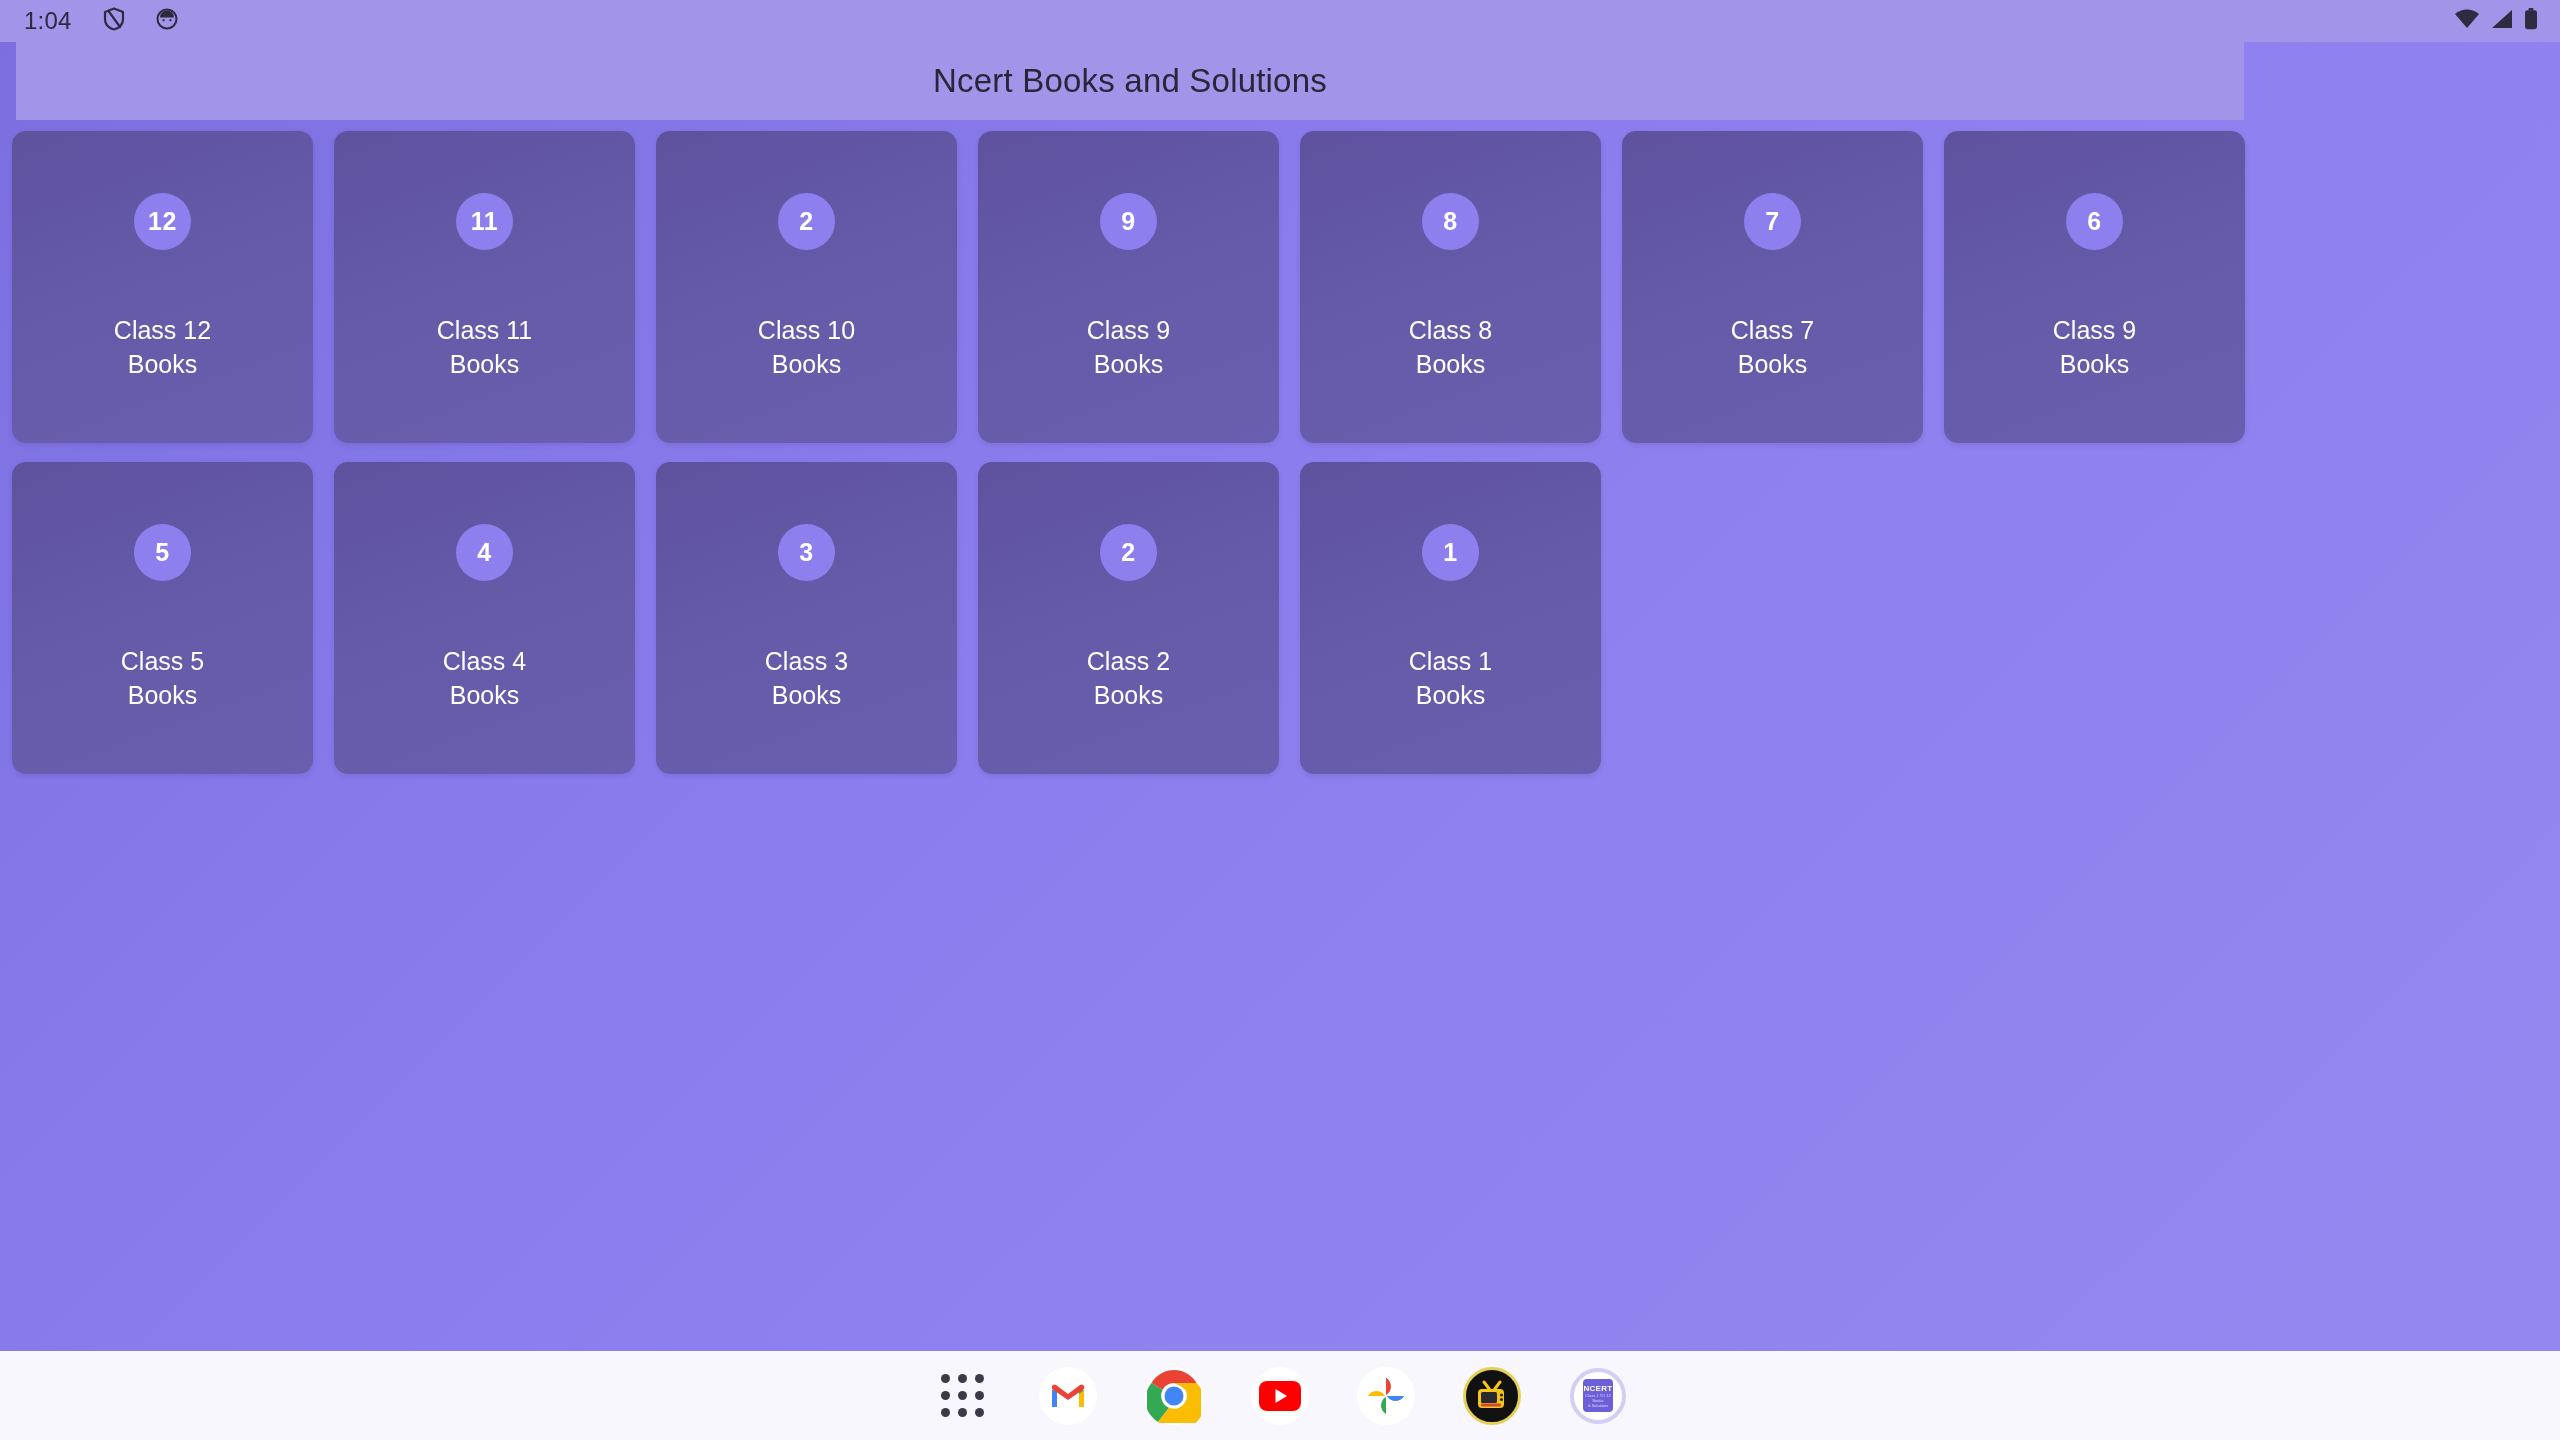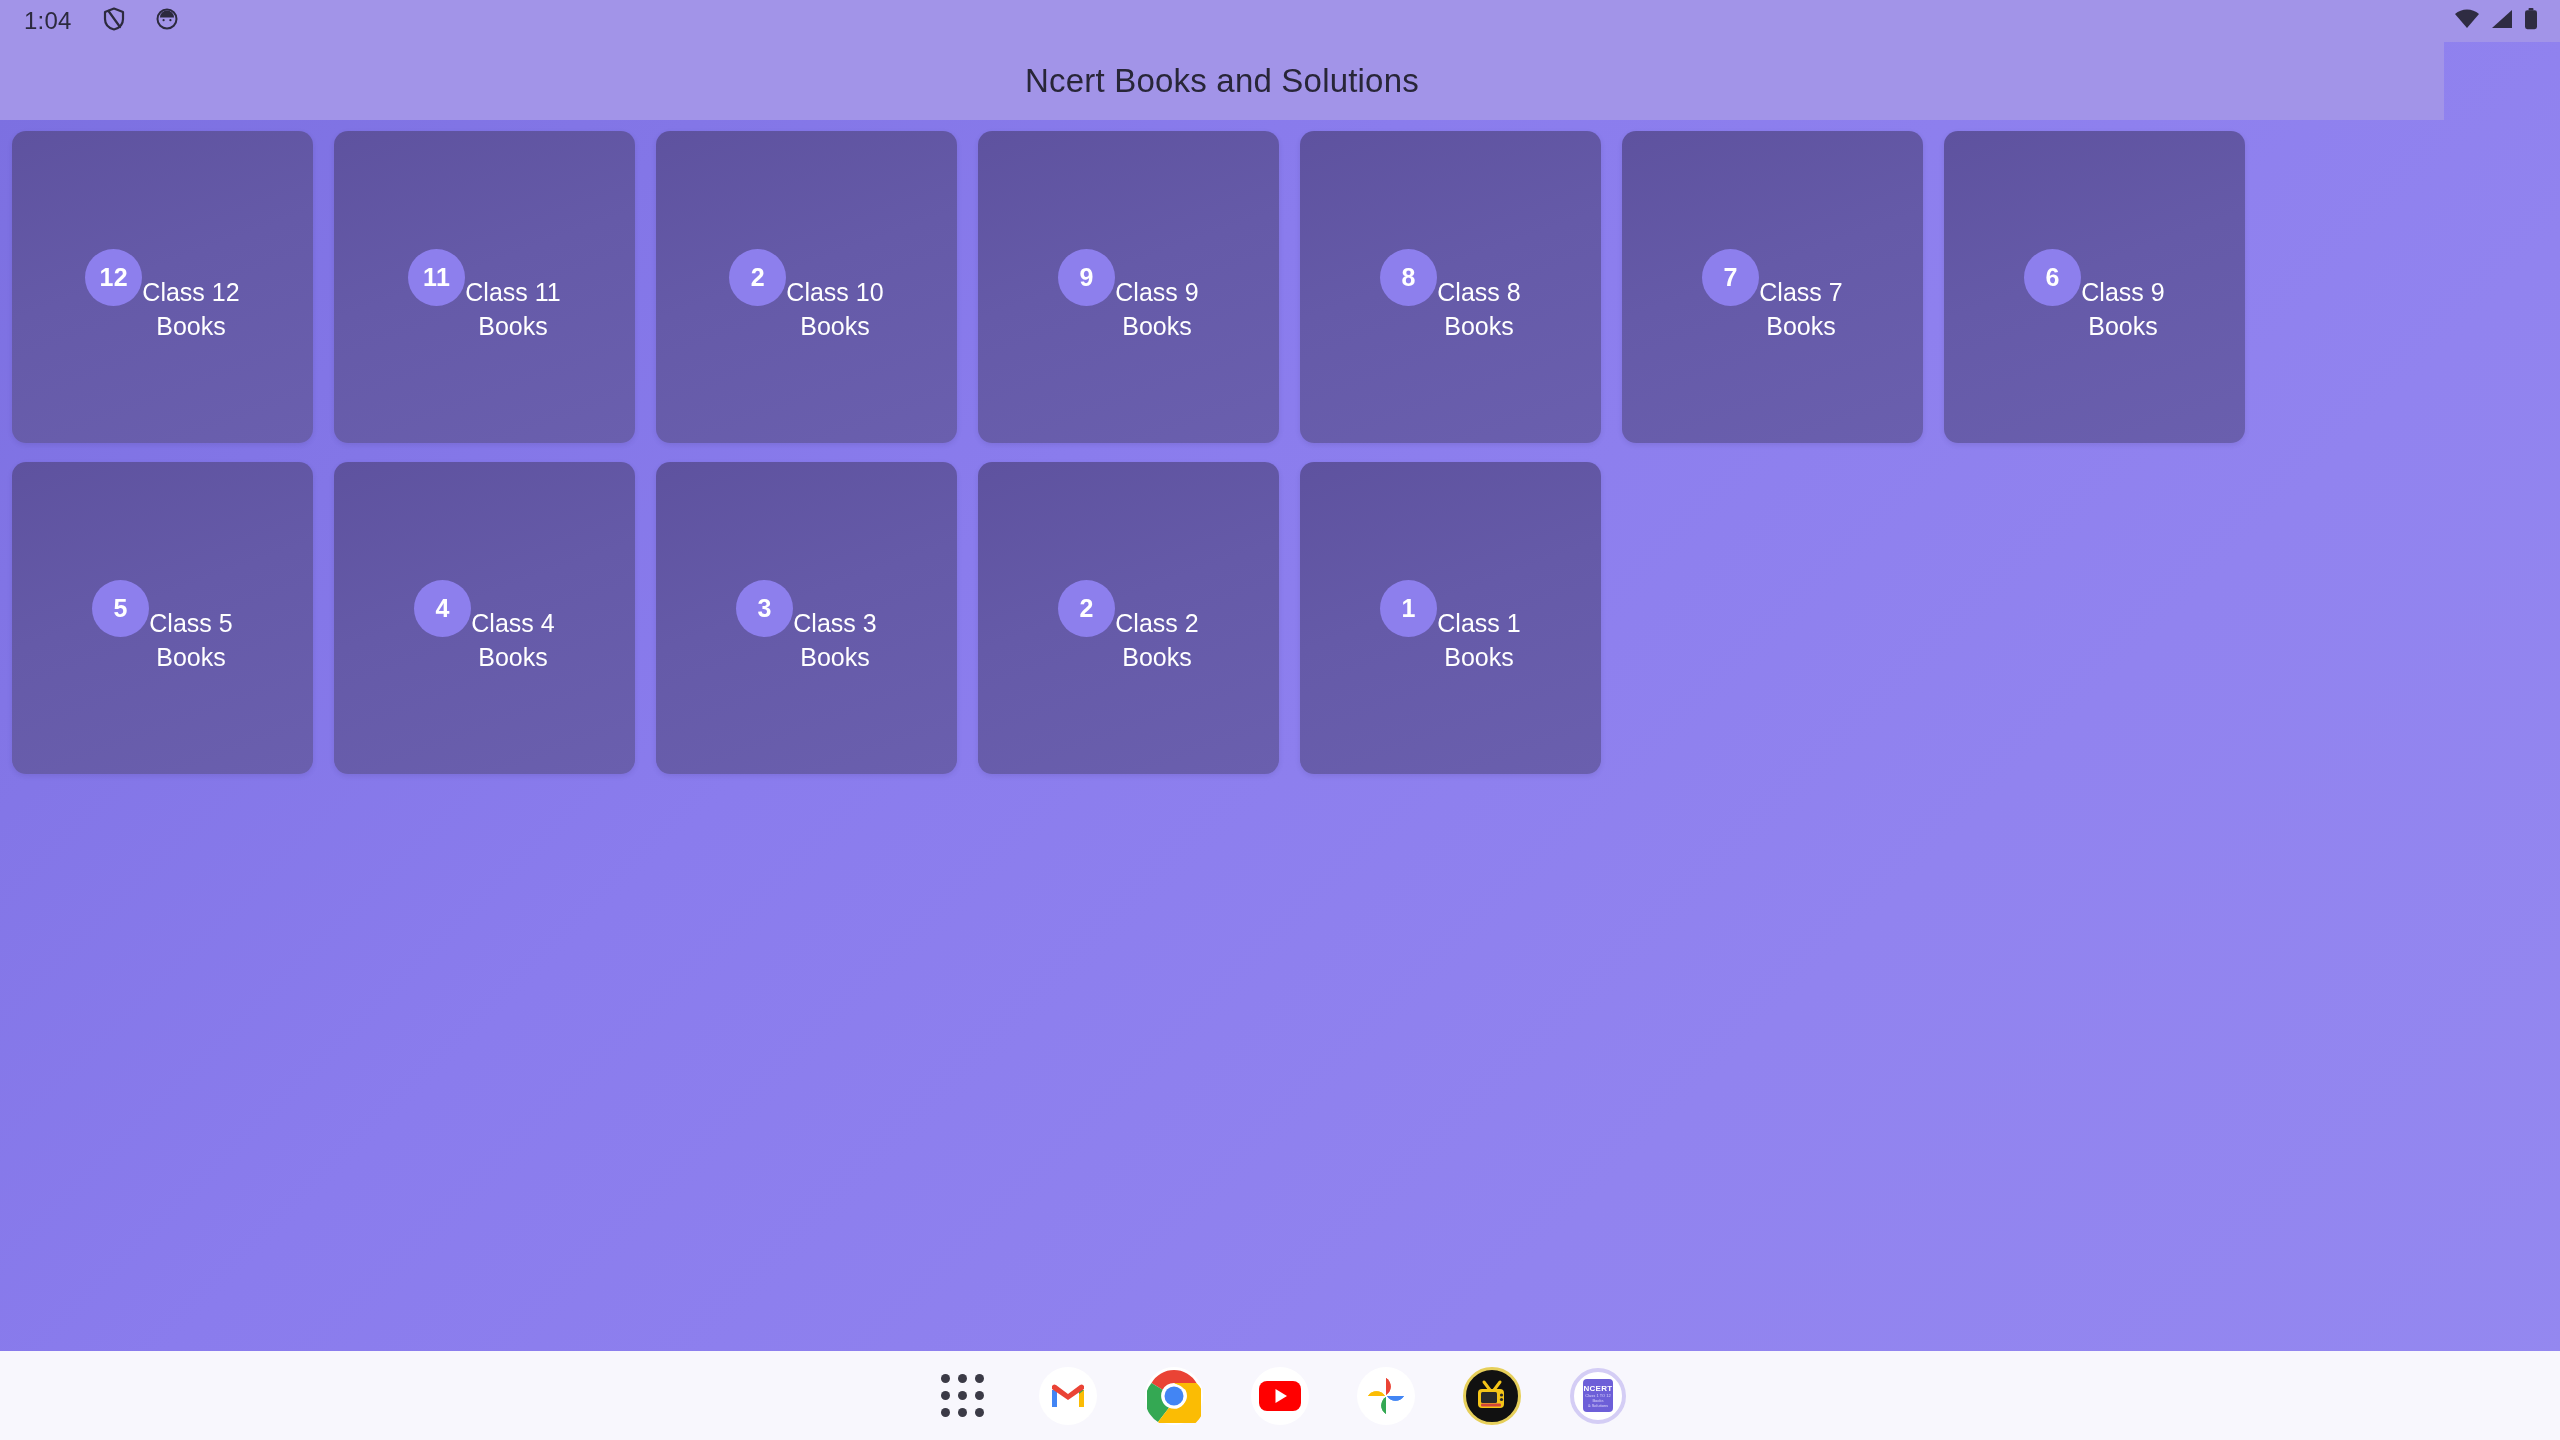--- a/index.html
+++ b/index.html
@@ -42,22 +42,22 @@
   #status-right {
     display: flex;
     align-items: center;
     gap: 10px;
   }
   .sb-ico { display: block; }
 
   
   #app-bar {
     position: absolute;
-    top: 42px; left: 0;
-    width: 2444px;
+    top: 42px; left: 16px;
+    width: 2228px;
     height: 78px;
     background: #a294e8;
     display: flex;
     align-items: center;
     justify-content: center;
     z-index: 4;
   }
   #app-title {
     font-size: 33px;
     color: #282638;
@@ -76,21 +76,21 @@
     gap: 19px 21px;
     align-content: flex-start;
   }
   .class-card {
     width: 301px;
     height: 312px;
     border-radius: 14px;
     background: linear-gradient(160deg, #5e529f 0%, #655aa8 45%, #6a5fae 100%);
     box-shadow: 0 2px 5px rgba(50,40,100,0.13);
     display: flex;
-    flex-direction: row;
+    flex-direction: column;
     align-items: center;
     justify-content: center;
     cursor: pointer;
   }
   .badge {
     width: 57px;
     height: 57px;
     border-radius: 50%;
     background: #8d7fed;
     display: flex;

